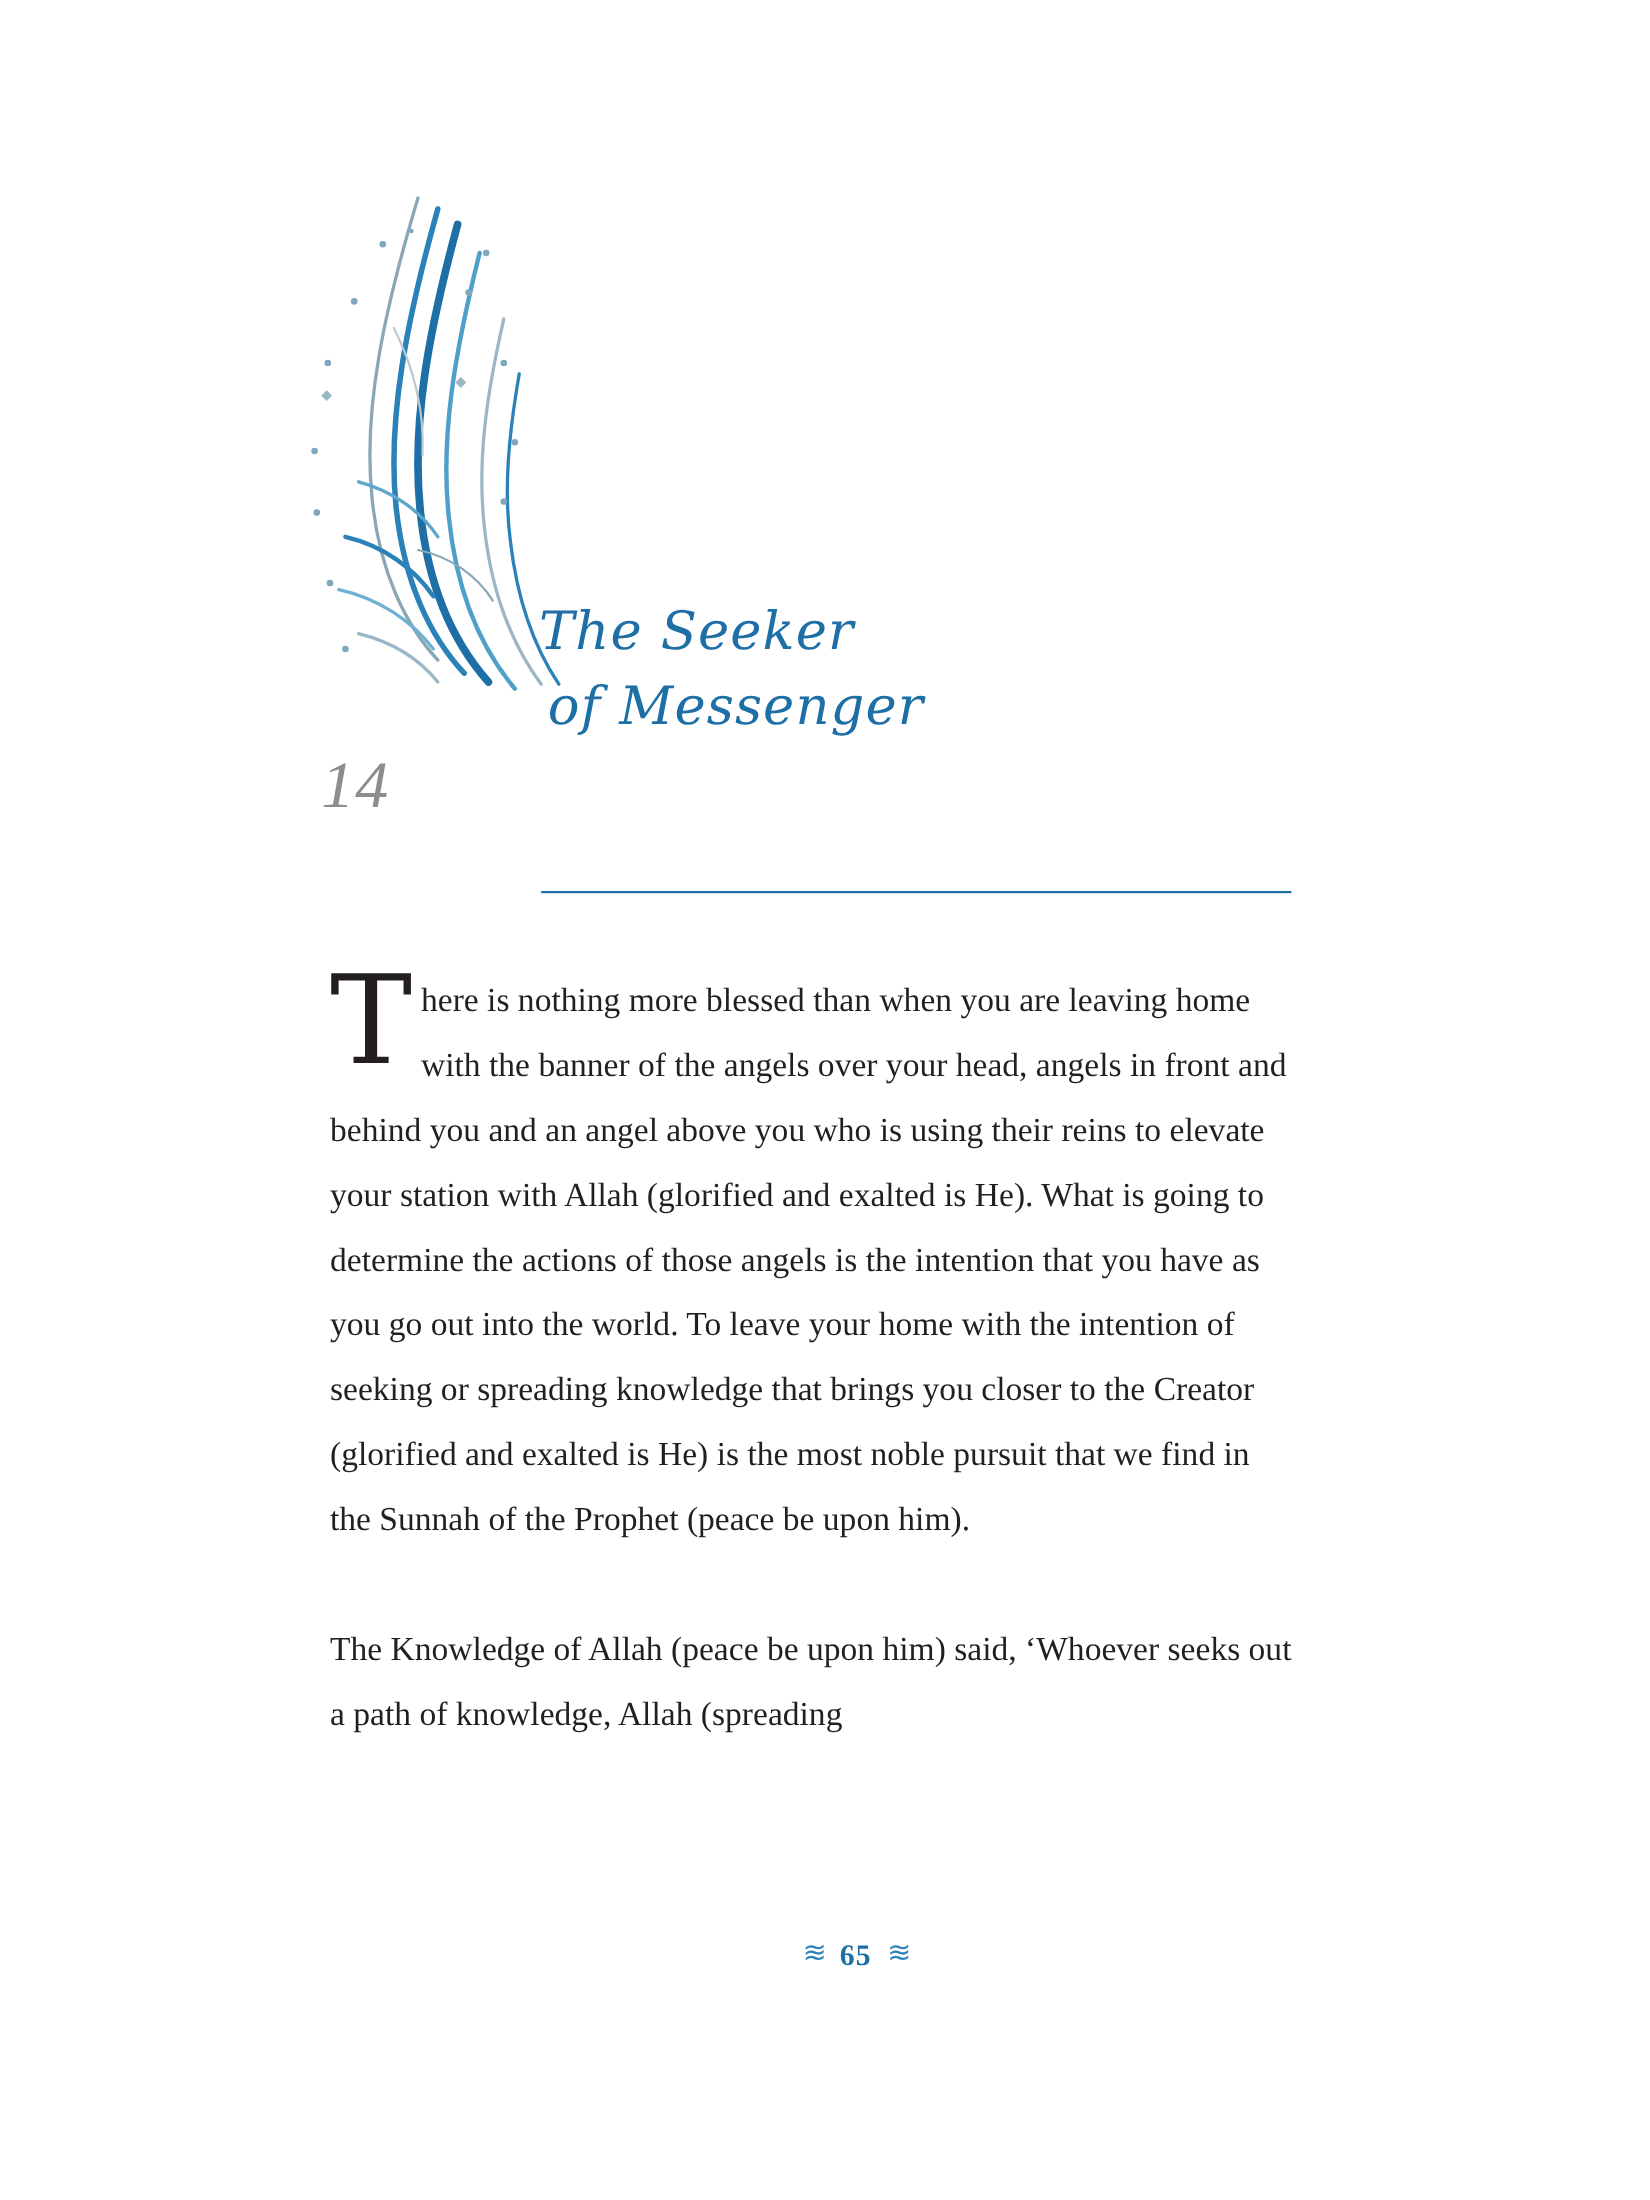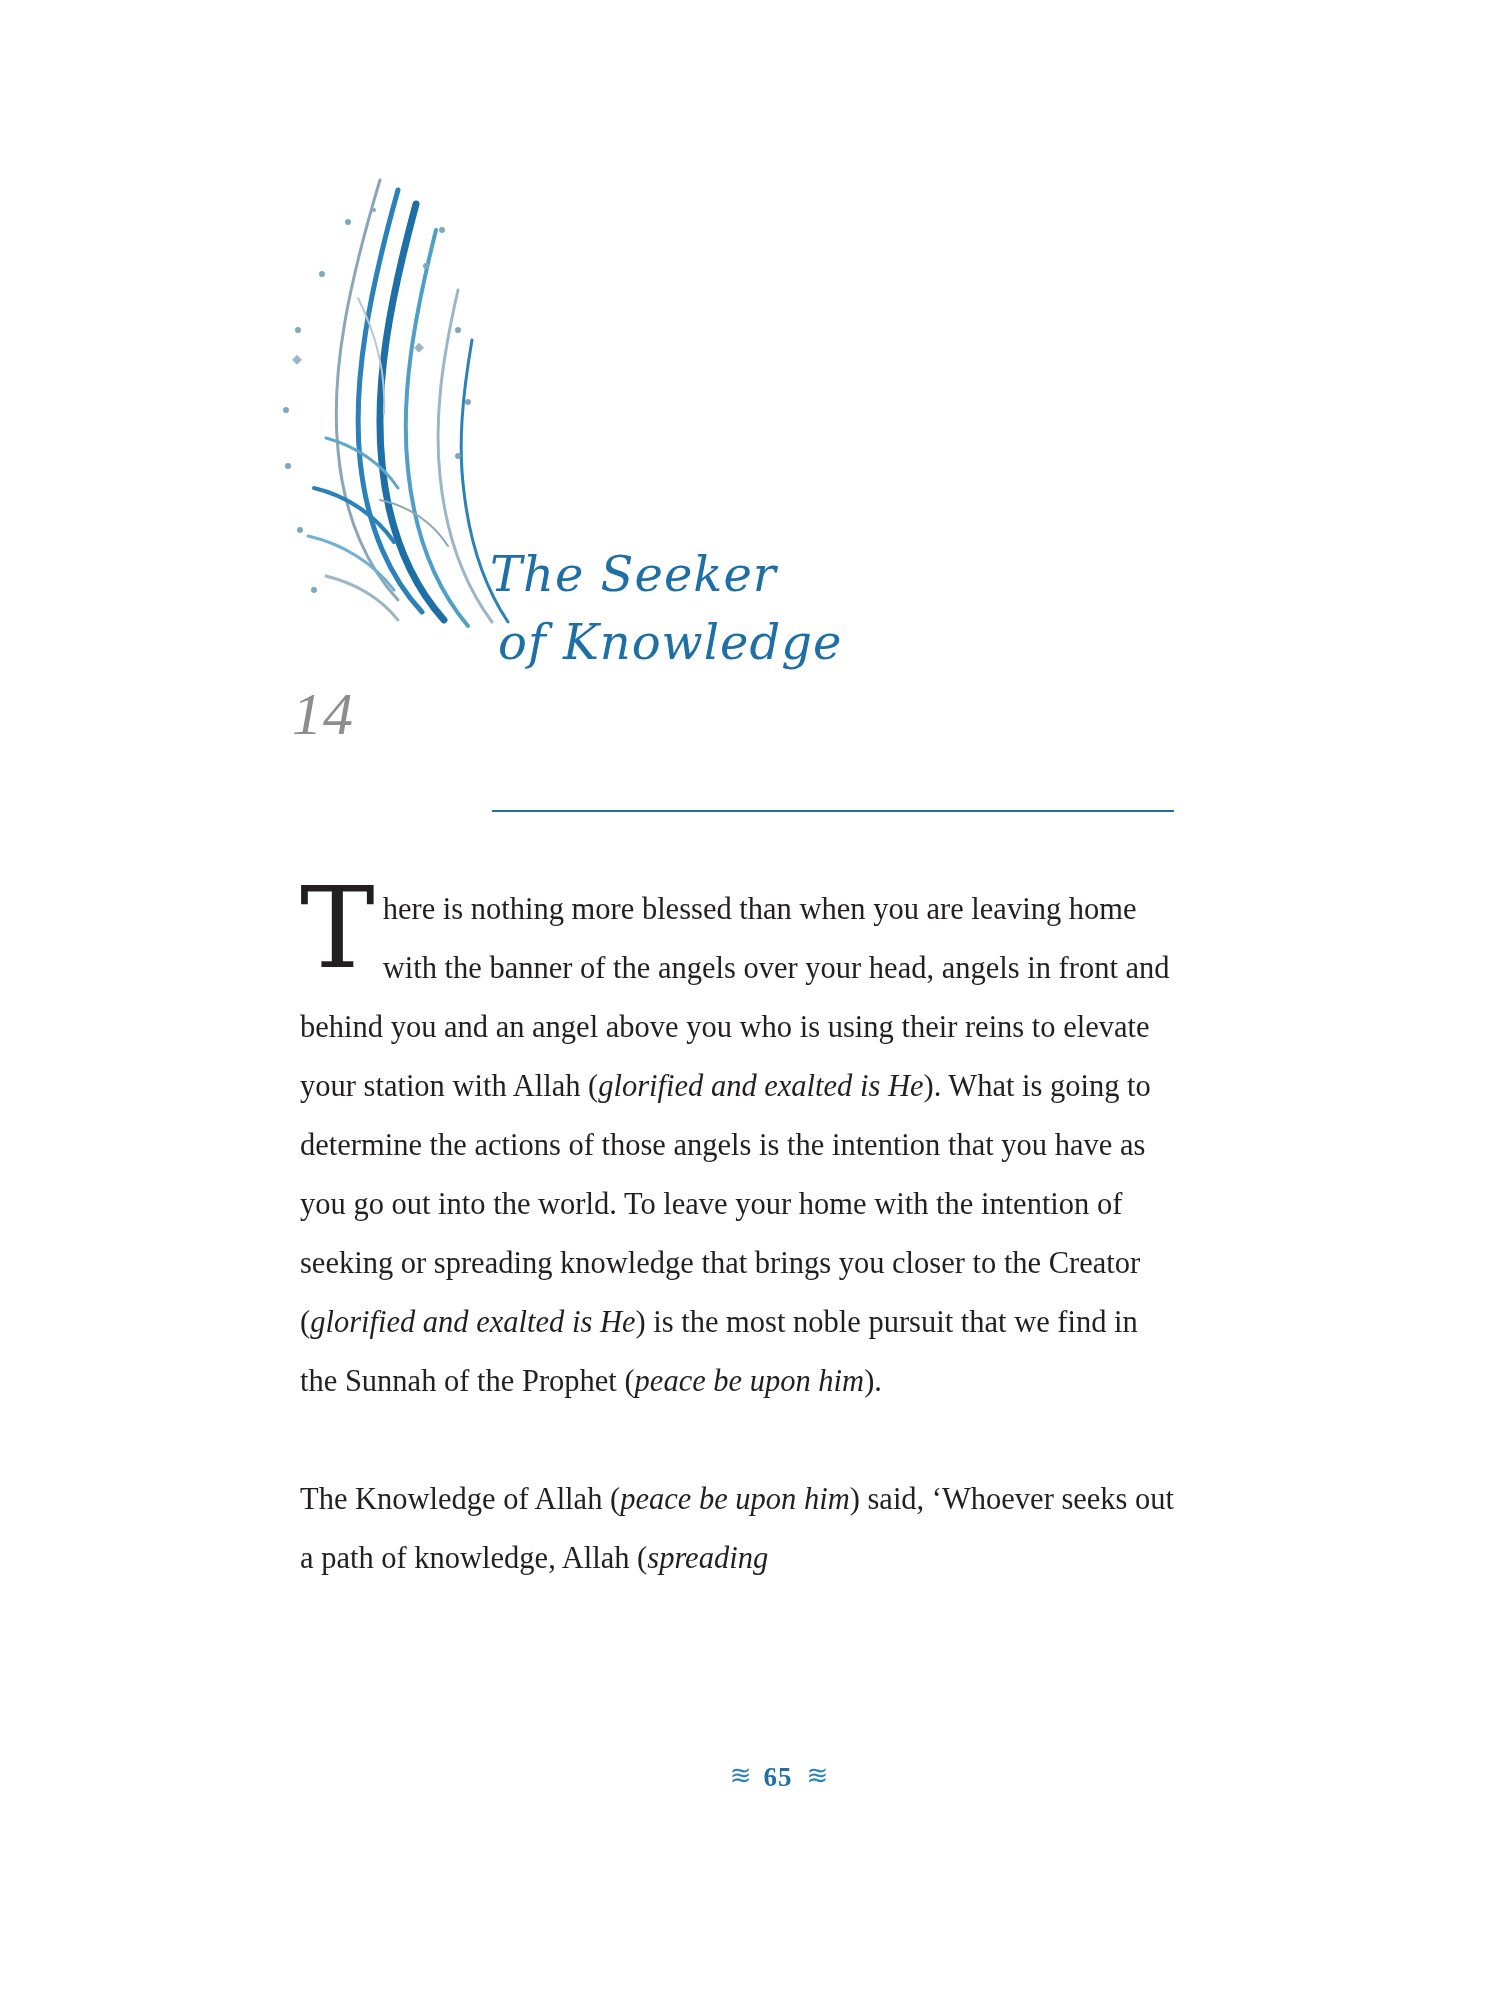--- a/index.html
+++ b/index.html
@@ -102,21 +102,20 @@
   .dropcap {
     float: left;
     font-family: "DejaVu Serif", serif;
     font-size: 112px;
     line-height: 84px;
     padding: 6px 8px 0 0;
     color: #231f20;
   }
 
   .italic {
-    font-style: italic;
   }
 
   
   .folio {
     position: absolute;
     left: 0;
     top: 1760px;
     width: 1500px;
     text-align: center;
     color: #1d6fa5;
@@ -180,21 +179,21 @@
         <rect x="64" y="186" width="7" height="7" transform="rotate(45 67 189)"></rect>
         <rect x="186" y="174" width="7" height="7" transform="rotate(45 189 177)"></rect>
       </g>
     </svg>
   </div>
 
   <div class="chapter-number">14</div>
 
   <div class="chapter-title">
     <span class="line1">The Seeker</span>
-    <span class="line2">of Knowledge</span>
+    <span class="line2">of Messenger</span>
   </div>
 
   <div class="title-rule"></div>
 
   <div class="body-copy">
 
     <p class="para para-first">
       <span class="dropcap">T</span><span>here is nothing more blessed than when you are leaving home with the banner of the angels over your head, angels in front and behind you and an angel above you who is using their reins to elevate your station with Allah (</span><span class="italic">glorified and exalted is He</span><span>). What is going to determine the actions of those angels is the intention that you have as you go out into the world. To leave your home with the intention of seeking or spreading knowledge that brings you closer to the Creator (</span><span class="italic">glorified and exalted is He</span><span>) is the most noble pursuit that we find in the Sunnah of the Prophet (</span><span class="italic">peace be upon him</span><span>).</span>
     </p>
 

